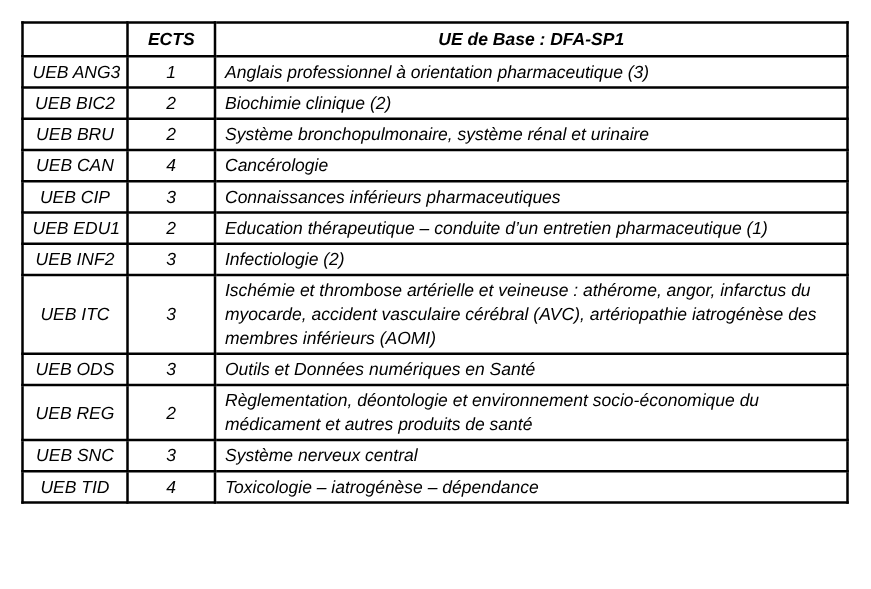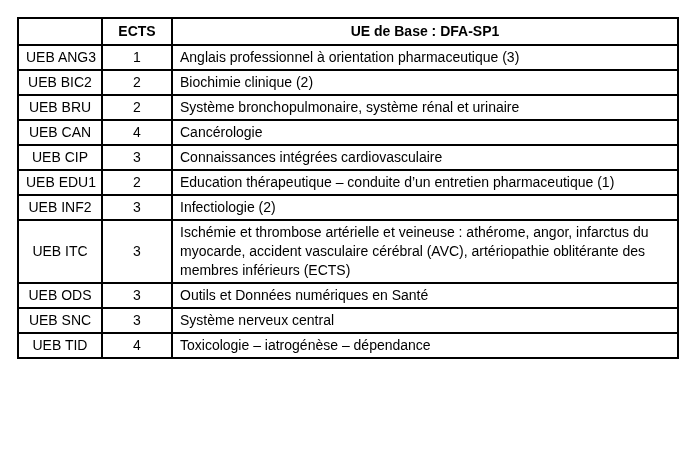--- a/index.html
+++ b/index.html
@@ -23,20 +23,21 @@
     background: #ffffff;
   }
   table.course-table th,
   table.course-table td {
     border: 2px solid #000000;
     font-size: 14px;
     line-height: 19px;
     vertical-align: middle;
     padding: 2px 7px;
     word-wrap: break-word;
+    font-style: italic;
   }
   table.course-table th {
     font-weight: bold;
     text-align: center;
     padding: 3px 7px;
   }
   col.col-code  { width: 84px; }
   col.col-ects  { width: 70px; }
   col.col-title { width: 506px; }
   td.cell-code {
@@ -90,48 +91,53 @@
   <tr>
     <td class="cell-code">UEB CAN</td>
     <td class="cell-ects">4</td>
     <td class="cell-label">Cancérologie</td>
   </tr>
 
 
   <tr>
     <td class="cell-code">UEB CIP</td>
     <td class="cell-ects">3</td>
-    <td class="cell-label">Connaissances intégrées cardiovasculaire</td>
+    <td class="cell-label">Connaissances inférieurs pharmaceutiques</td>
   </tr>
 
   <tr>
     <td class="cell-code">UEB EDU1</td>
     <td class="cell-ects">2</td>
     <td class="cell-label">Education thérapeutique – conduite d’un entretien pharmaceutique (1)</td>
   </tr>
 
 
   <tr>
     <td class="cell-code">UEB INF2</td>
     <td class="cell-ects">3</td>
     <td class="cell-label">Infectiologie (2)</td>
   </tr>
 
   <tr>
     <td class="cell-code">UEB ITC</td>
     <td class="cell-ects">3</td>
-    <td class="cell-label">Ischémie et thrombose artérielle et veineuse : athérome, angor, infarctus du myocarde, accident vasculaire cérébral (AVC), artériopathie oblitérante des membres inférieurs (ECTS)</td>
+    <td class="cell-label">Ischémie et thrombose artérielle et veineuse : athérome, angor, infarctus du myocarde, accident vasculaire cérébral (AVC), artériopathie iatrogénèse des membres inférieurs (AOMI)</td>
   </tr>
 
   <tr>
     <td class="cell-code">UEB ODS</td>
     <td class="cell-ects">3</td>
     <td class="cell-label">Outils et Données numériques en Santé</td>
   </tr>
 
+  <tr>
+    <td class="cell-code">UEB REG</td>
+    <td class="cell-ects">2</td>
+    <td class="cell-label">Règlementation, déontologie et environnement socio-économique du médicament et autres produits de santé</td>
+  </tr>
 
   <tr>
     <td class="cell-code">UEB SNC</td>
     <td class="cell-ects">3</td>
     <td class="cell-label">Système nerveux central</td>
   </tr>
 
   <tr>
     <td class="cell-code">UEB TID</td>
     <td class="cell-ects">4</td>

